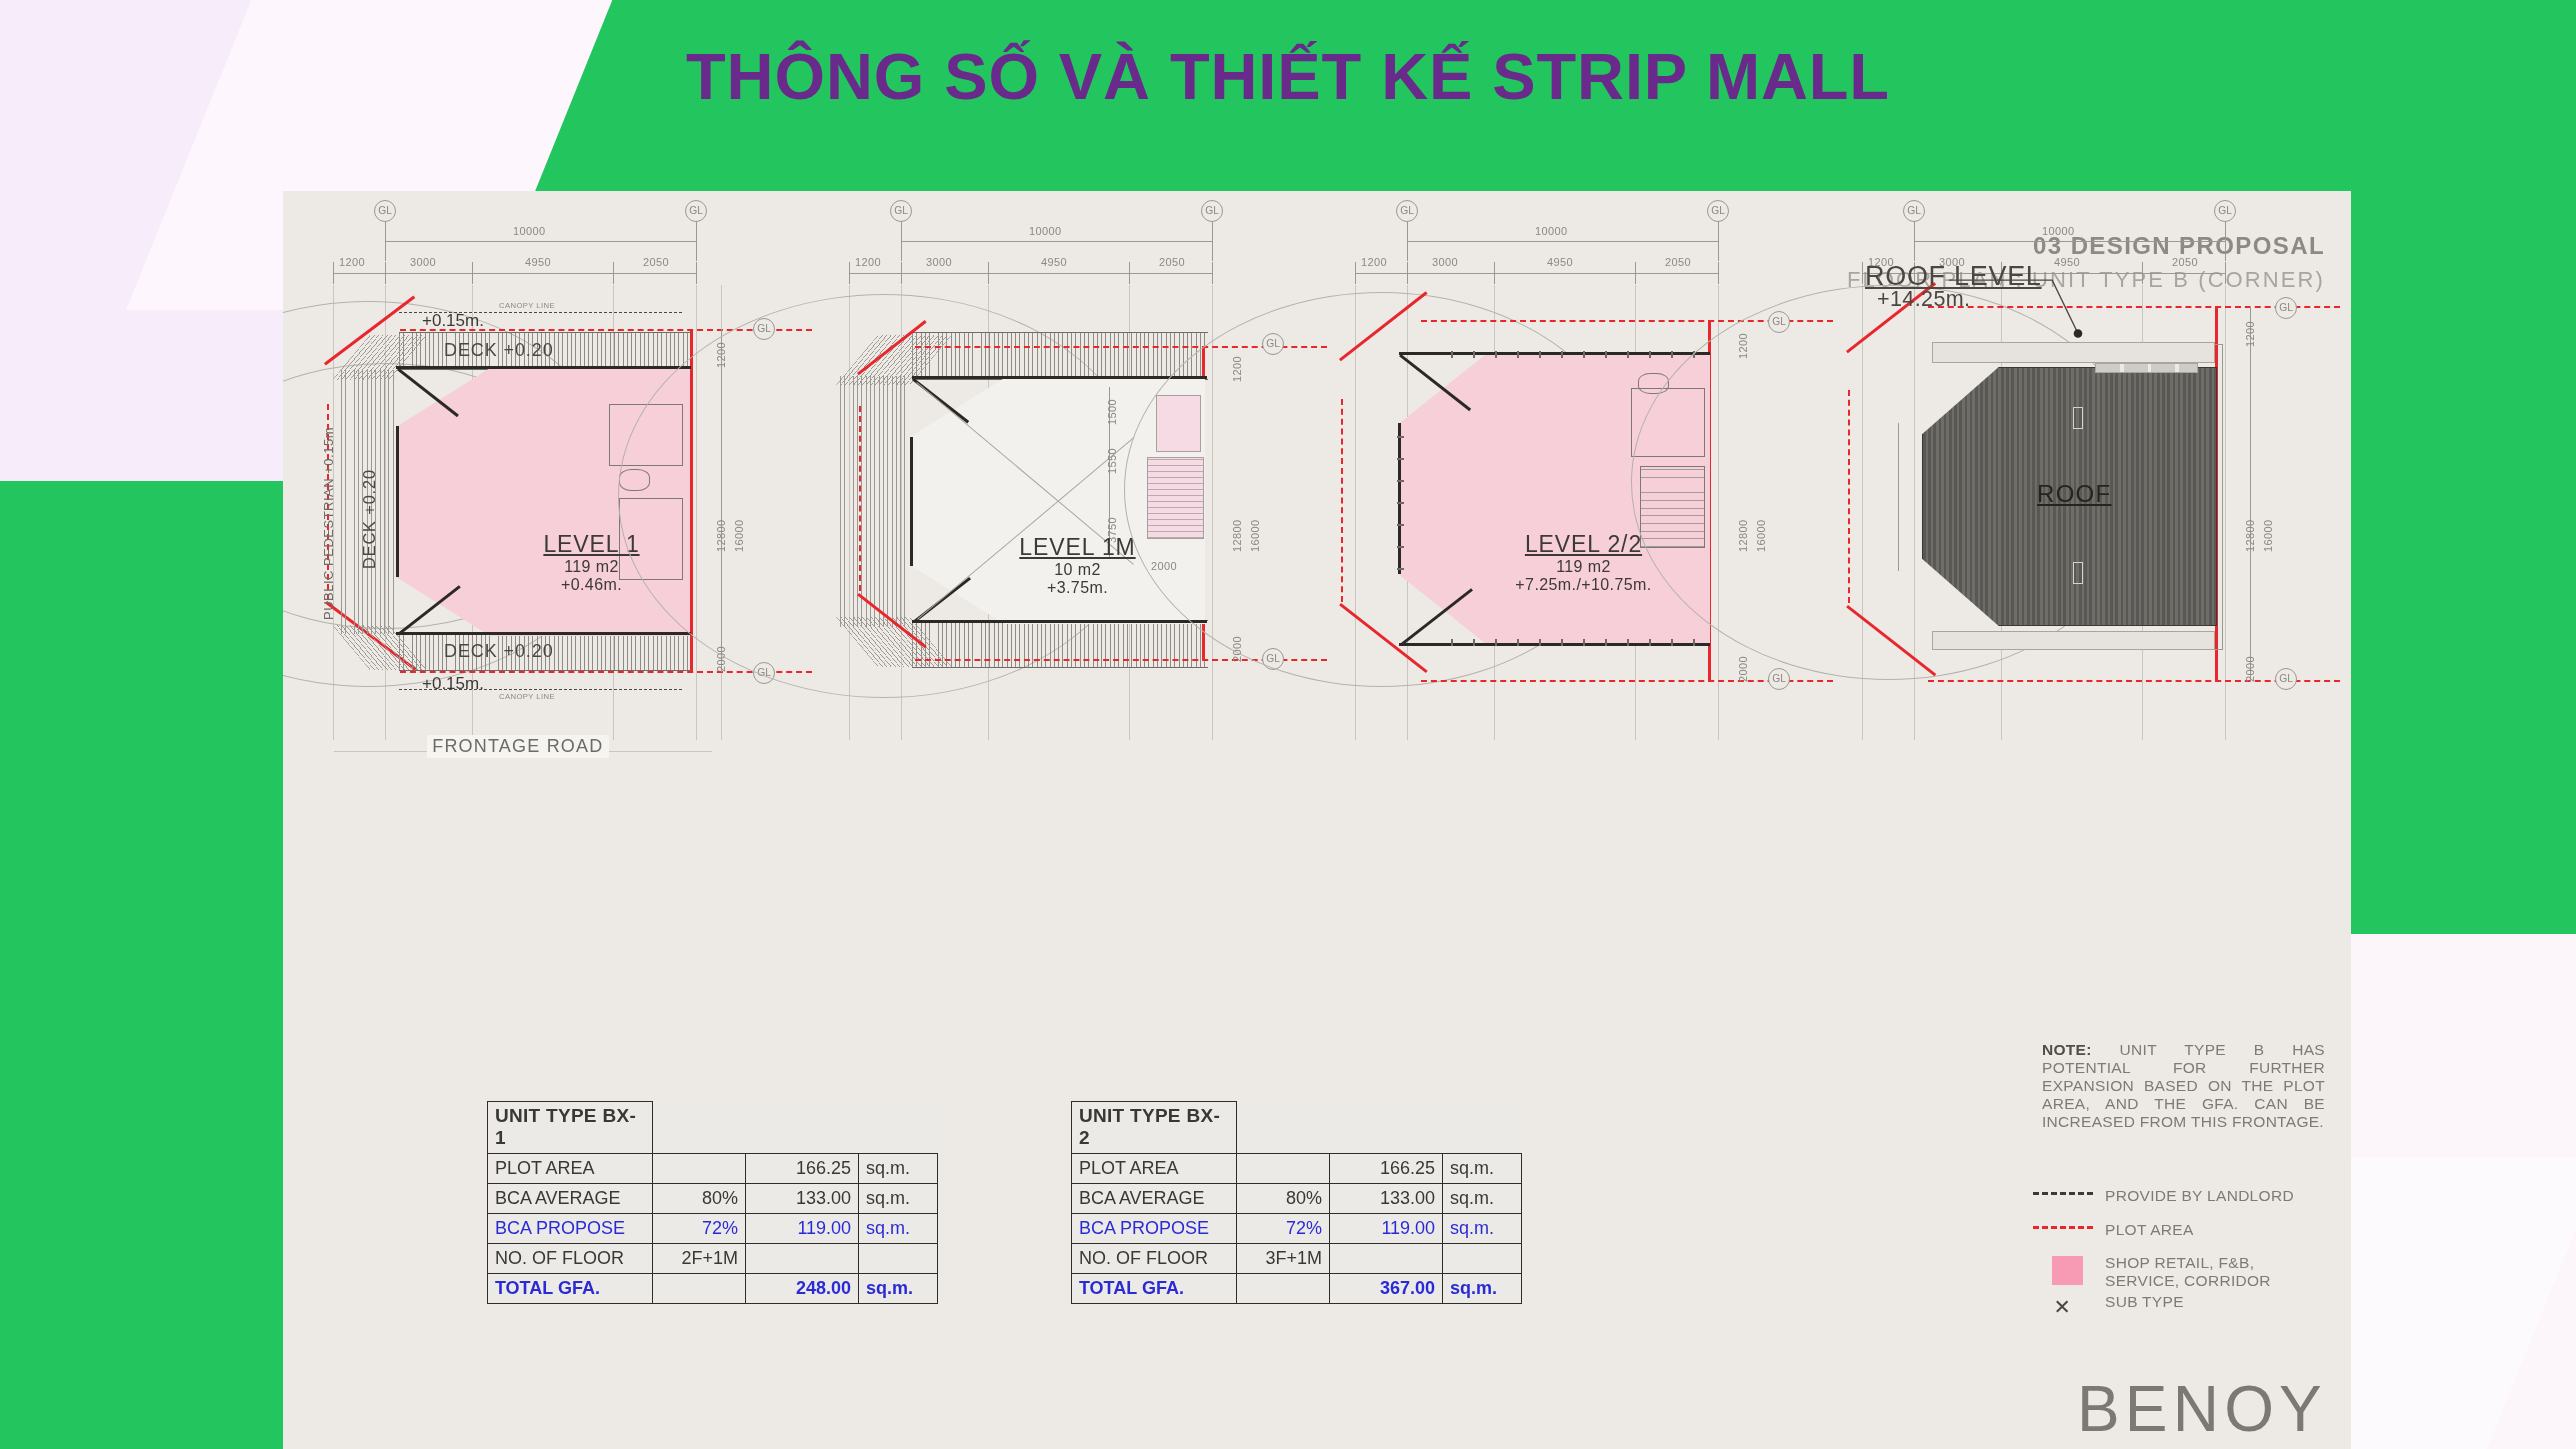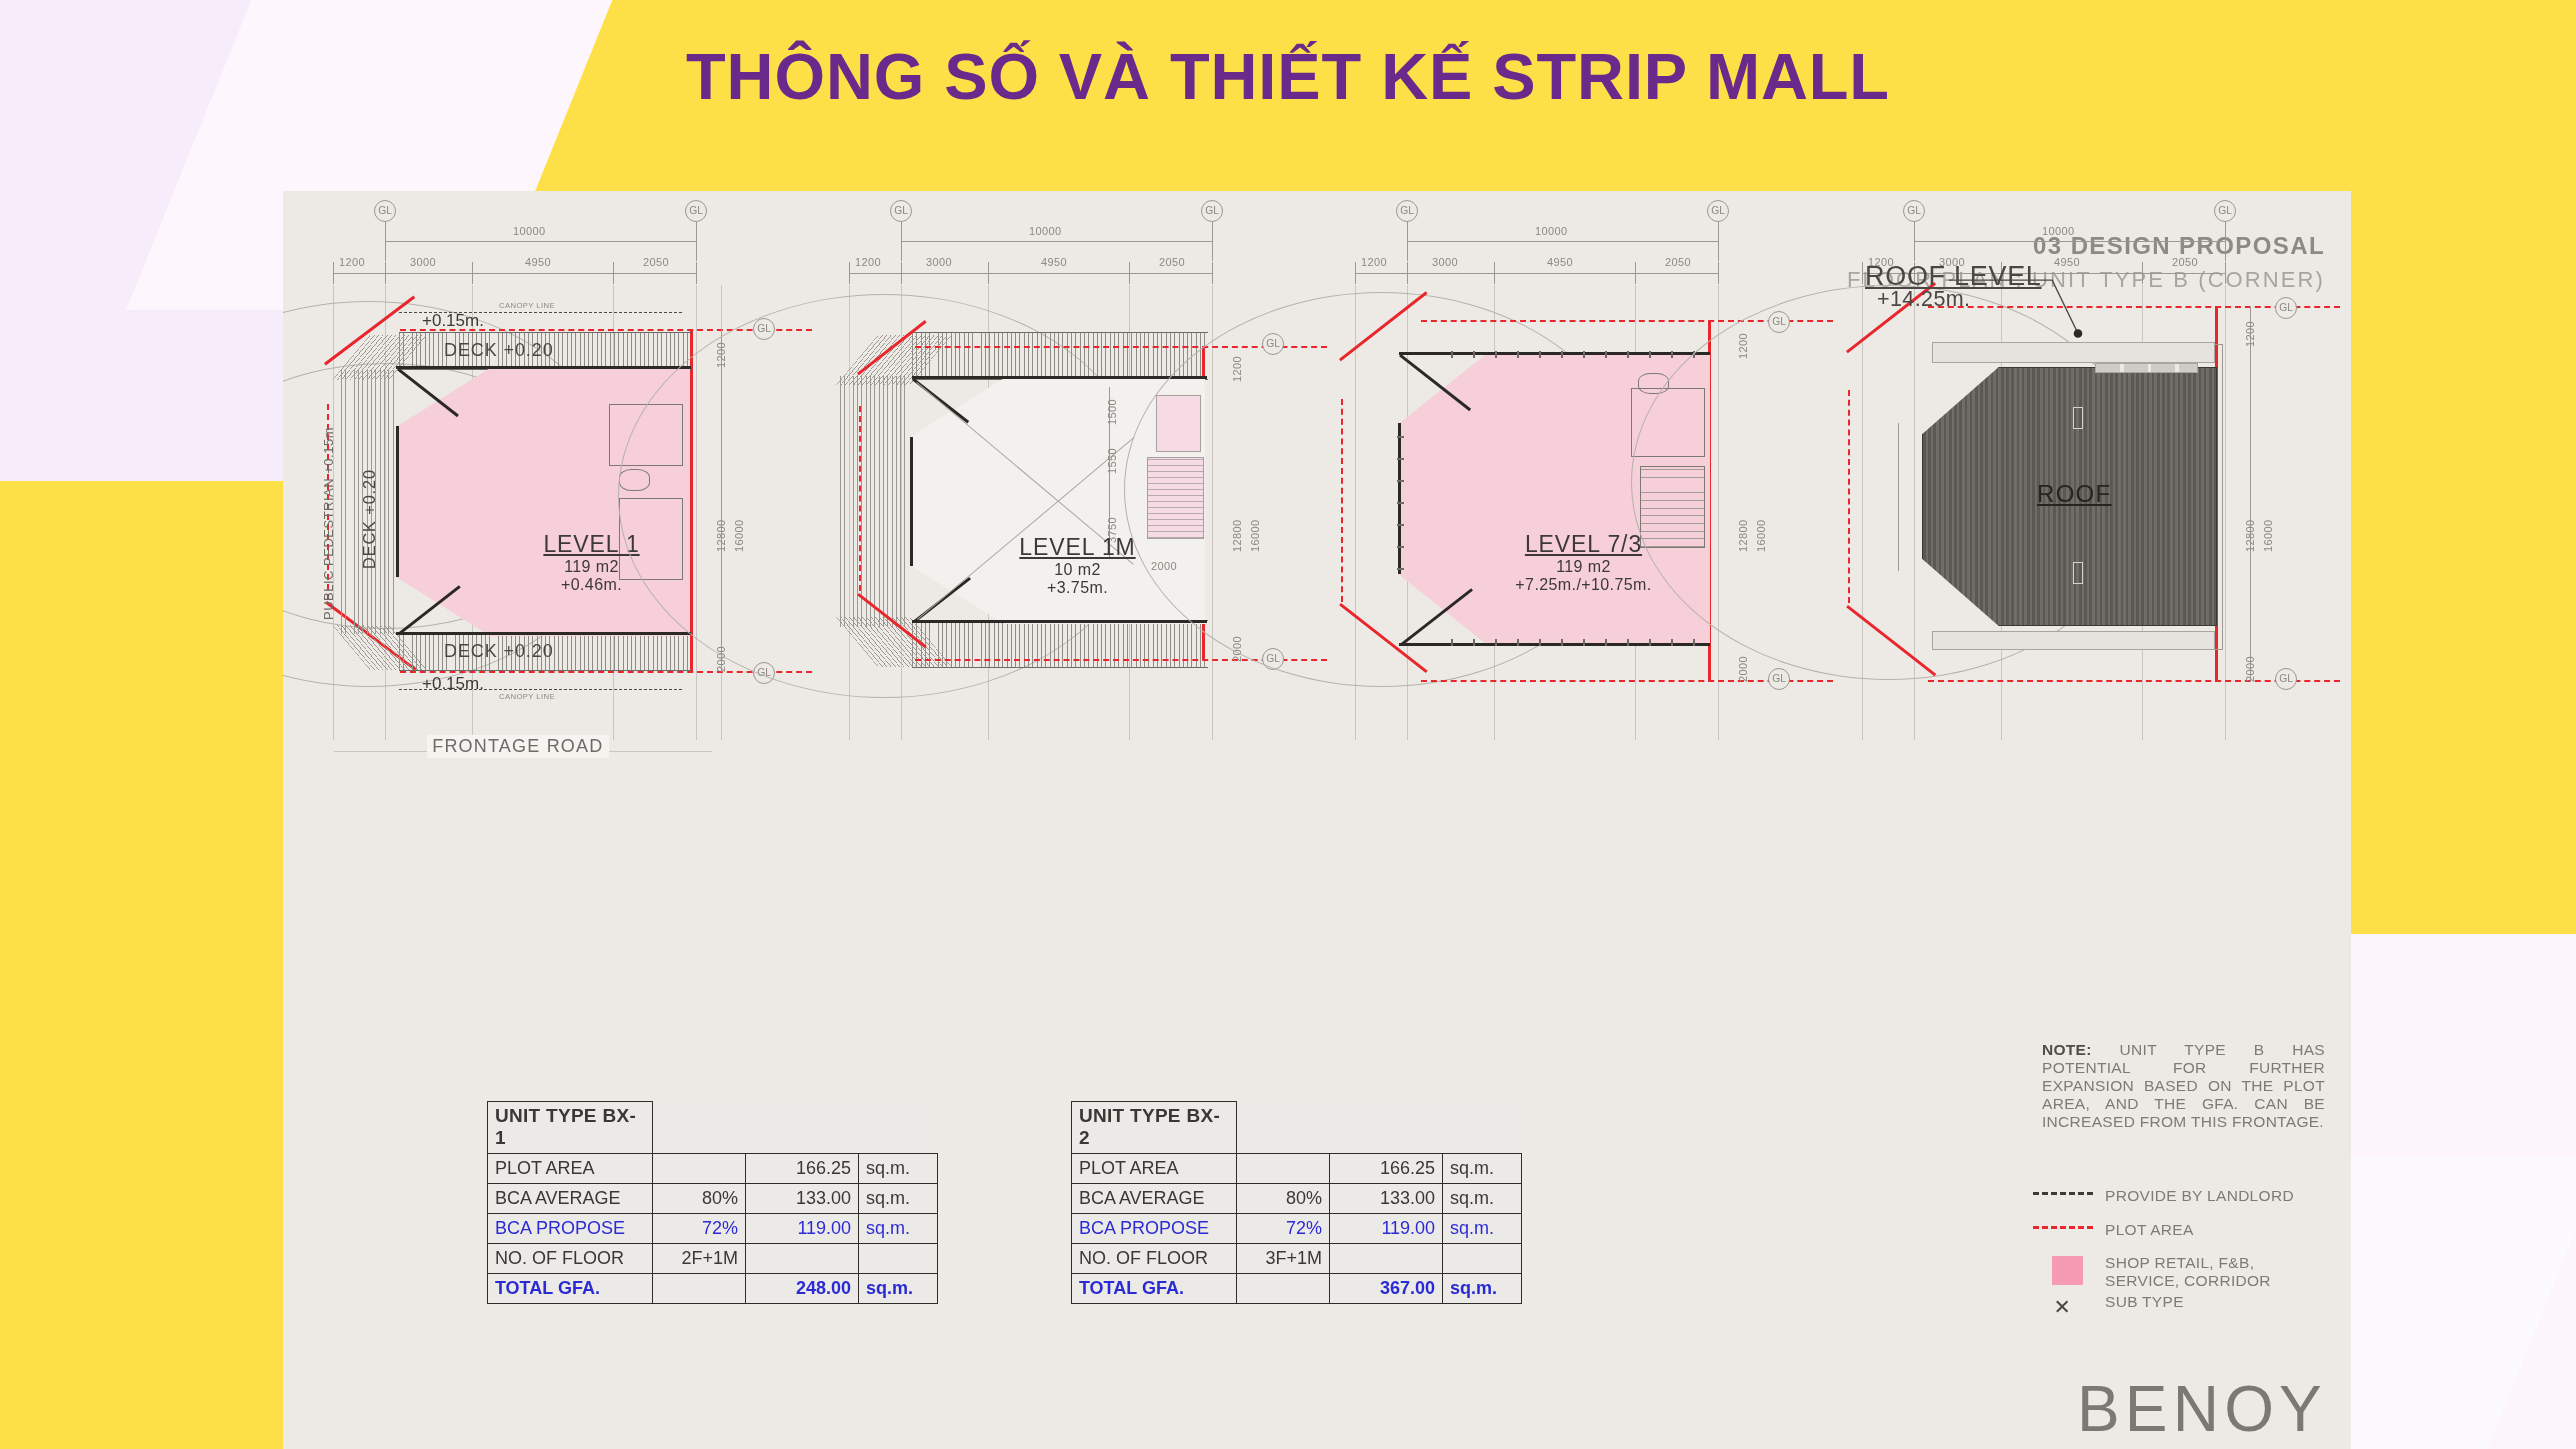--- a/index.html
+++ b/index.html
@@ -5,21 +5,21 @@
   * { box-sizing: border-box; margin: 0; padding: 0; }
   html, body {
     width: 2576px; height: 1449px;
     background: #ffffff;
     font-family: "Liberation Sans", sans-serif;
     overflow: hidden;
   }
   #slide {
     position: relative;
     width: 2576px; height: 1449px;
-    background: #fde047;
+    background: #22c55e;
     overflow: hidden;
   }
 
   
   .bg-tl {
     position: absolute; left: -120px; top: -223px;
     width: 601px; height: 704px;
     background: #f7ecf9;
     transform: skewX(-22deg);
   }
@@ -373,21 +373,21 @@
       <div style="position:absolute;left:112px;top:160px;width:258px;height:6.9px;background:repeating-linear-gradient(90deg,#6e6a66 0 1.7px,transparent 1.7px 22px);"></div>
       <div style="position:absolute;left:112px;top:448px;width:258px;height:6.9px;background:repeating-linear-gradient(90deg,#6e6a66 0 1.7px,transparent 1.7px 22px);"></div>
       <div style="position:absolute;left:58px;top:236px;width:6.9px;height:143px;background:repeating-linear-gradient(0deg,#6e6a66 0 1.7px,transparent 1.7px 22px);"></div>
 
       <div style="position:absolute;left:292px;top:197px;width:74px;height:69px;border:1px solid #7c7975;"></div>
       <div style="position:absolute;left:299px;top:182px;width:31px;height:20.6px;border:1px solid #7c7975;border-radius:40%;"></div>
       <div style="position:absolute;left:301px;top:275px;width:65px;height:82px;border:1px solid #7c7975;
                   background-image:repeating-linear-gradient(0deg,#a09c98 0 0.9px,transparent 0.9px 7.7px);"></div>
 
       <div class="lvl-title" style="left:120px;top:340px;width:249px;">
-        <u>LEVEL 7/3</u>
+        <u>LEVEL 2/2</u>
         <span class="lvl-sub">119 m2</span>
         <span class="lvl-sub">+7.25m./+10.75m.</span>
       </div>
 
       <div class="gl-bubble" style="left:429px;top:120px;">GL</div>
       <div class="gl-bubble" style="left:429px;top:477px;">GL</div>
       <div class="dimtxt dimtxt-v" style="left:398px;top:168px;">1200</div>
       <div class="dimtxt dimtxt-v" style="left:398px;top:361px;">12800</div>
       <div class="dimtxt dimtxt-v" style="left:416px;top:361px;">16000</div>
       <div class="dimtxt dimtxt-v" style="left:398px;top:491px;">2000</div>

